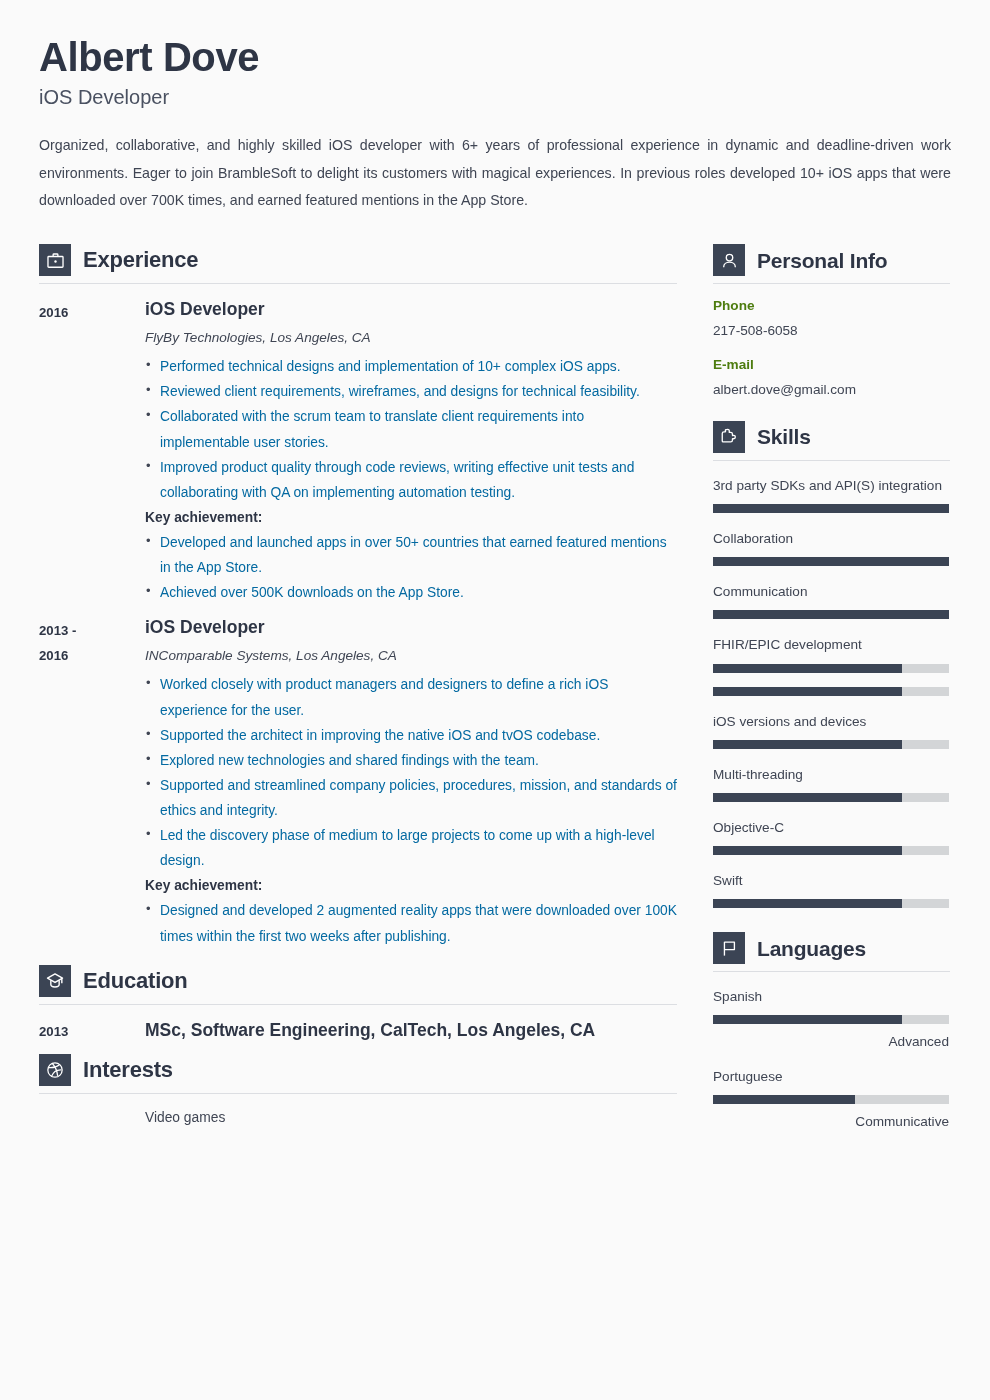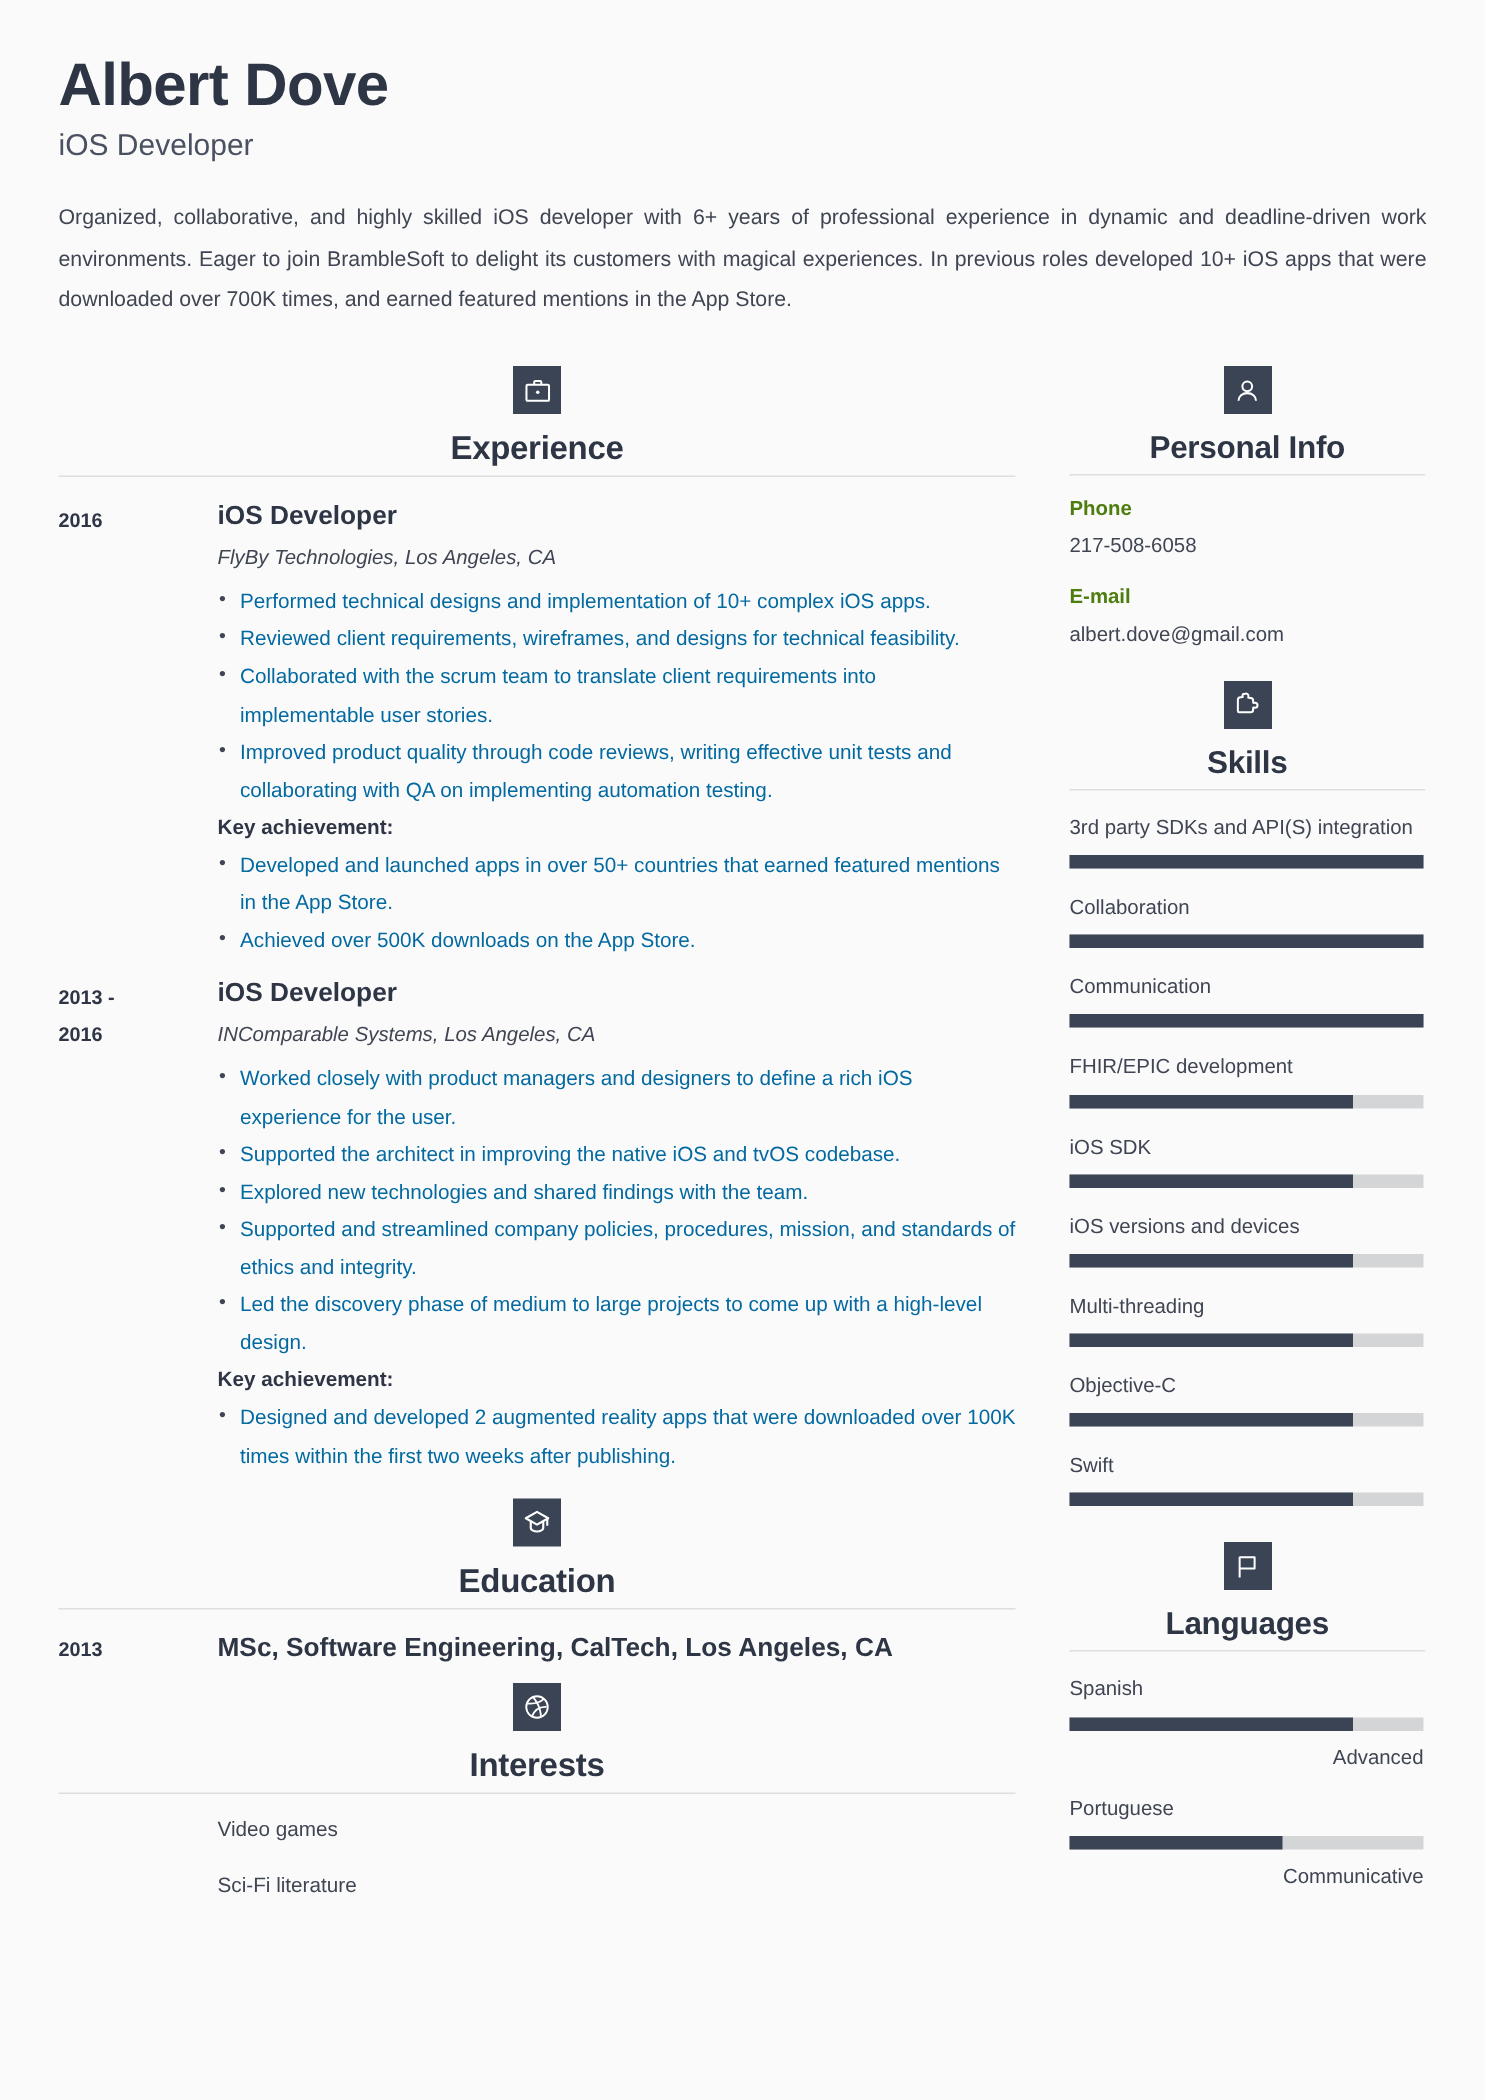--- a/index.html
+++ b/index.html
@@ -59,21 +59,20 @@
 
   
   .sec {
     margin-bottom: 0;
   }
   .sec-head {
     display: flex;
     align-items: center;
     gap: 12px;
     padding-bottom: 7px;
-    flex-direction: column;
   }
   .sec-icon {
     width: 32px;
     height: 32px;
     background: #3b4454;
     flex: none;
     display: flex;
     align-items: center;
     justify-content: center;
   }
@@ -330,21 +329,20 @@
               <path d="M4.2 9.1c4.6.5 9.9-.6 13.2-3.4"></path>
               <path d="M7.6 20.1c1.8-4.6 5.3-8.6 12-8.2"></path>
               <path d="M8.6 3.9c3.4 3.6 5.9 8.4 6.6 15.2"></path>
             </svg>
           </span>
           <span class="sec-title">Interests</span>
         </div>
         <div class="sec-rule"></div>
         <div class="interest-list">
           <div class="interest-item">Video games</div>
-          <div class="interest-item">Sci-Fi literature</div>
         </div>
       </div>
 
     </div>
 
     <div class="col-gap"></div>
 
     <div class="col-right">
 
       <div class="sec">
@@ -399,21 +397,20 @@
                 <div class="rate-fill" style="width: 100%;"></div>
               </div>
           </div>
           <div class="rate-item">
             <div class="rate-name">FHIR/EPIC development</div>
             <div class="rate-track">
                 <div class="rate-fill" style="width: 80%;"></div>
               </div>
           </div>
           <div class="rate-item">
-            <div class="rate-name">iOS SDK</div>
             <div class="rate-track">
                 <div class="rate-fill" style="width: 80%;"></div>
               </div>
           </div>
           <div class="rate-item">
             <div class="rate-name">iOS versions and devices</div>
             <div class="rate-track">
                 <div class="rate-fill" style="width: 80%;"></div>
               </div>
           </div>

